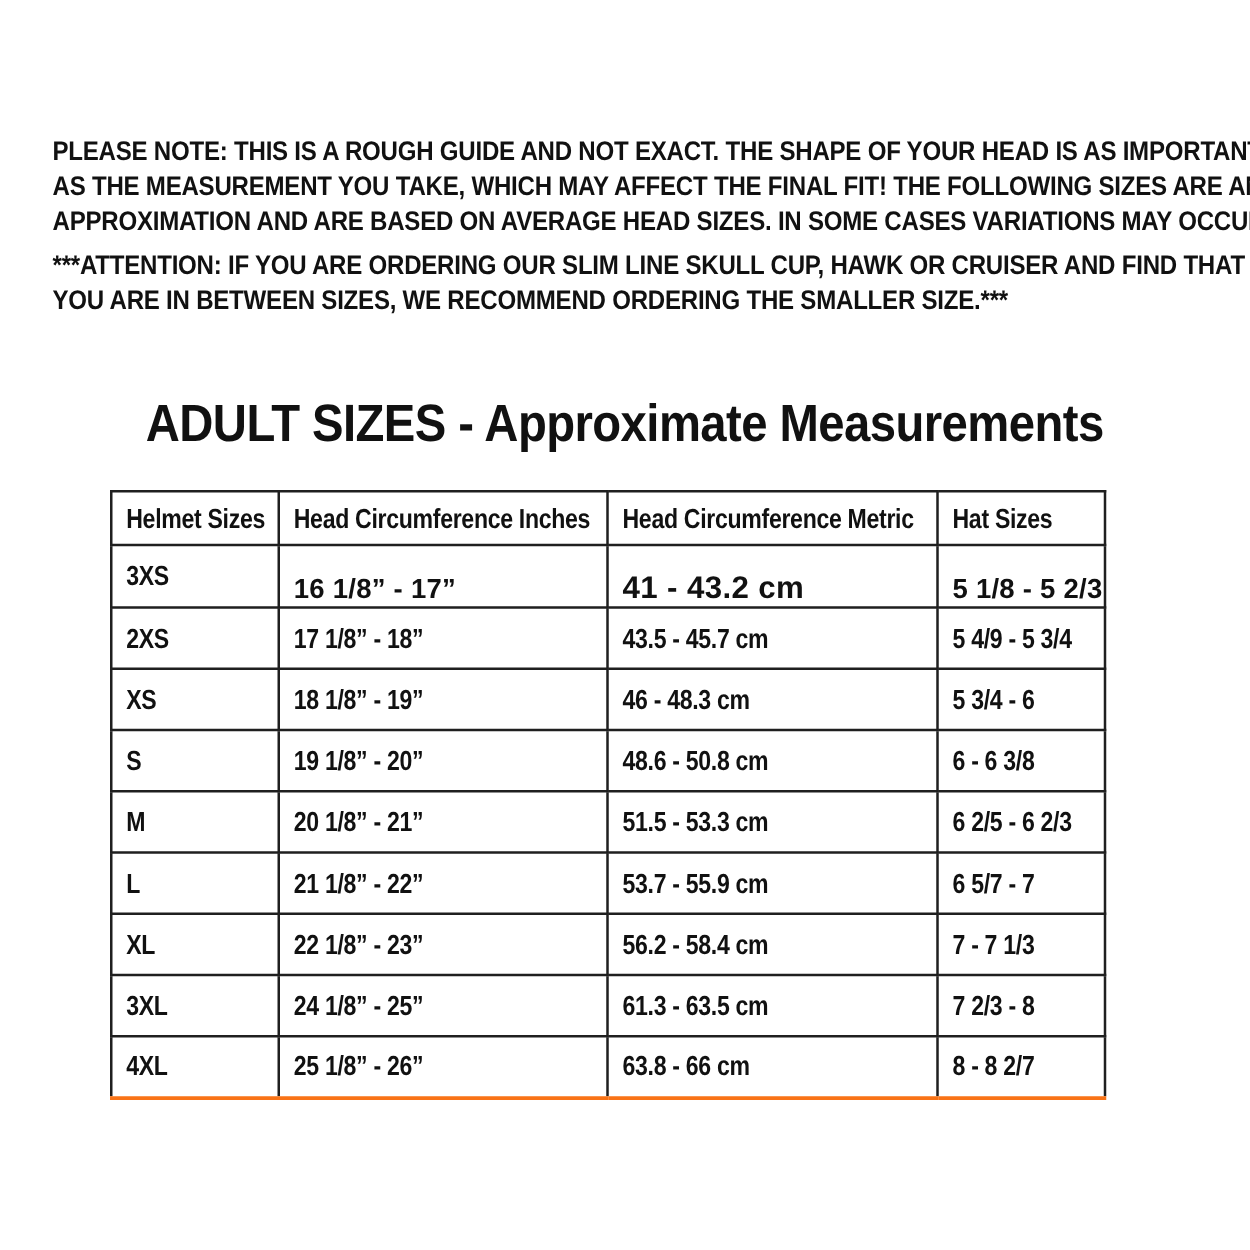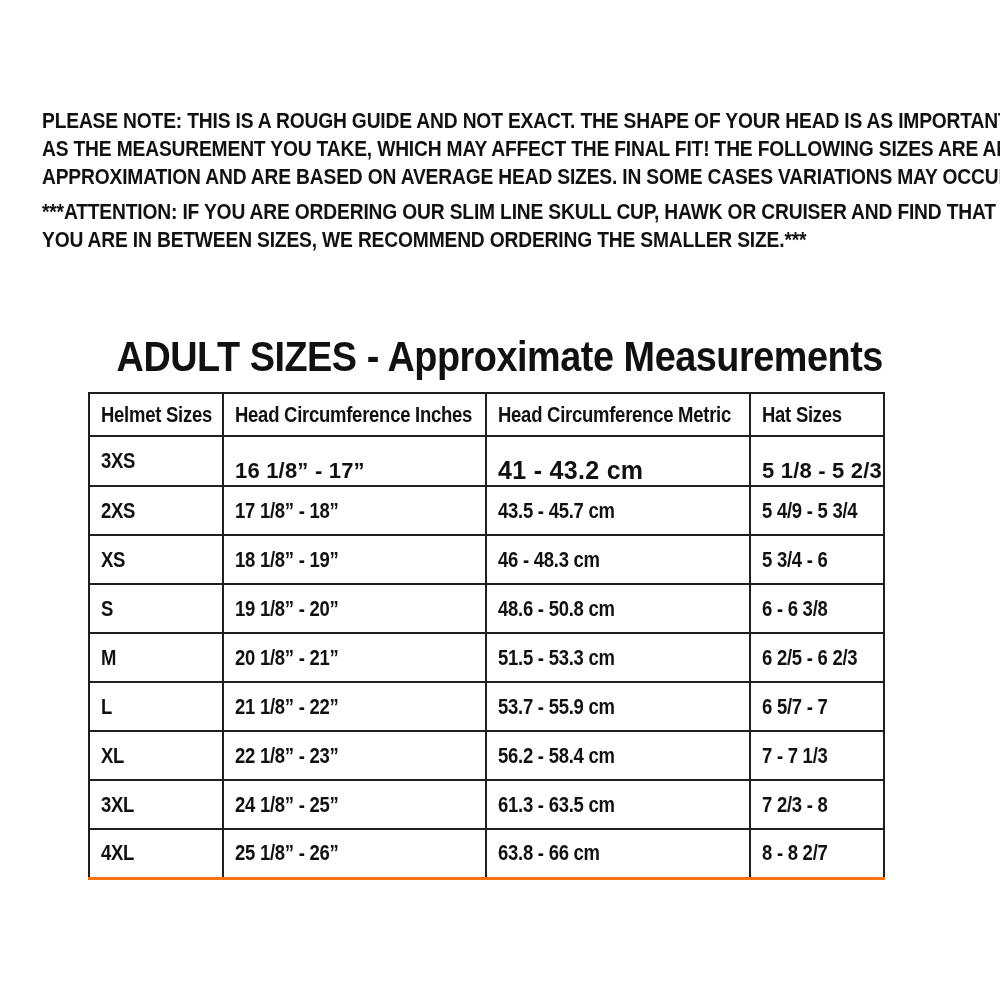--- a/index.html
+++ b/index.html
@@ -31,21 +31,21 @@
     display: block;
     white-space: nowrap;
     transform: scaleX(0.895);
     transform-origin: left center;
     letter-spacing: -0.2px;
   }
 
   
   .title-wrap {
     position: absolute;
-    top: 335px;
+    top: 317px;
     left: 0;
     width: 1000px;
     text-align: center;
     font-weight: bold;
     font-size: 42px;
     line-height: 44px;
   }
   .title-wrap .title-text {
     display: inline-block;
     white-space: nowrap;

